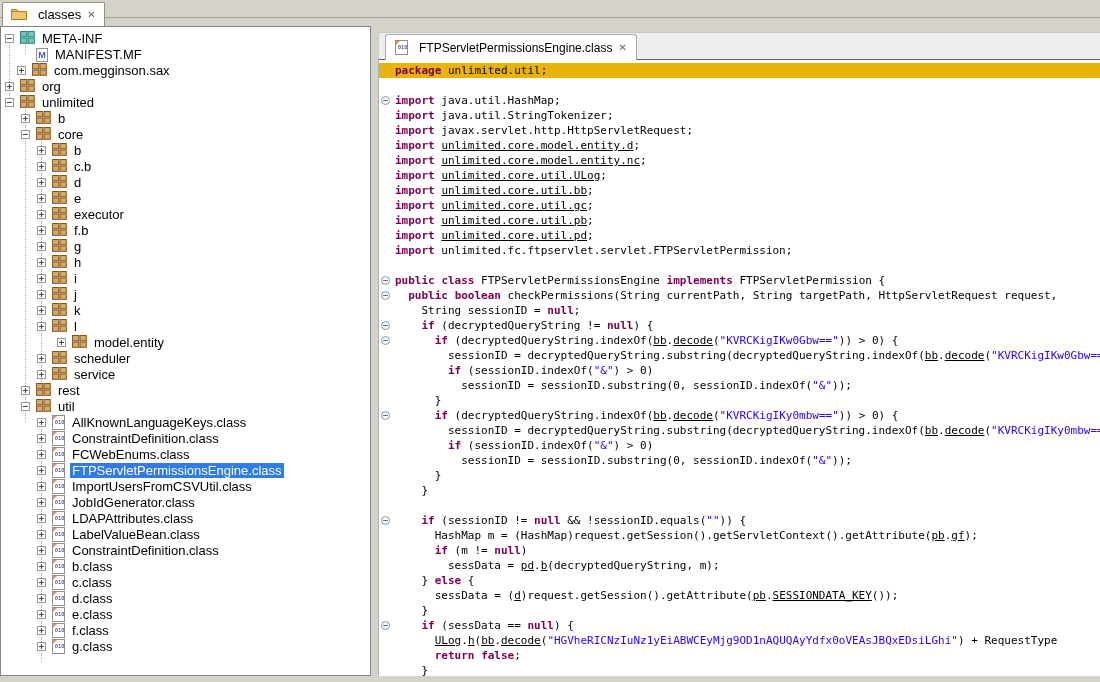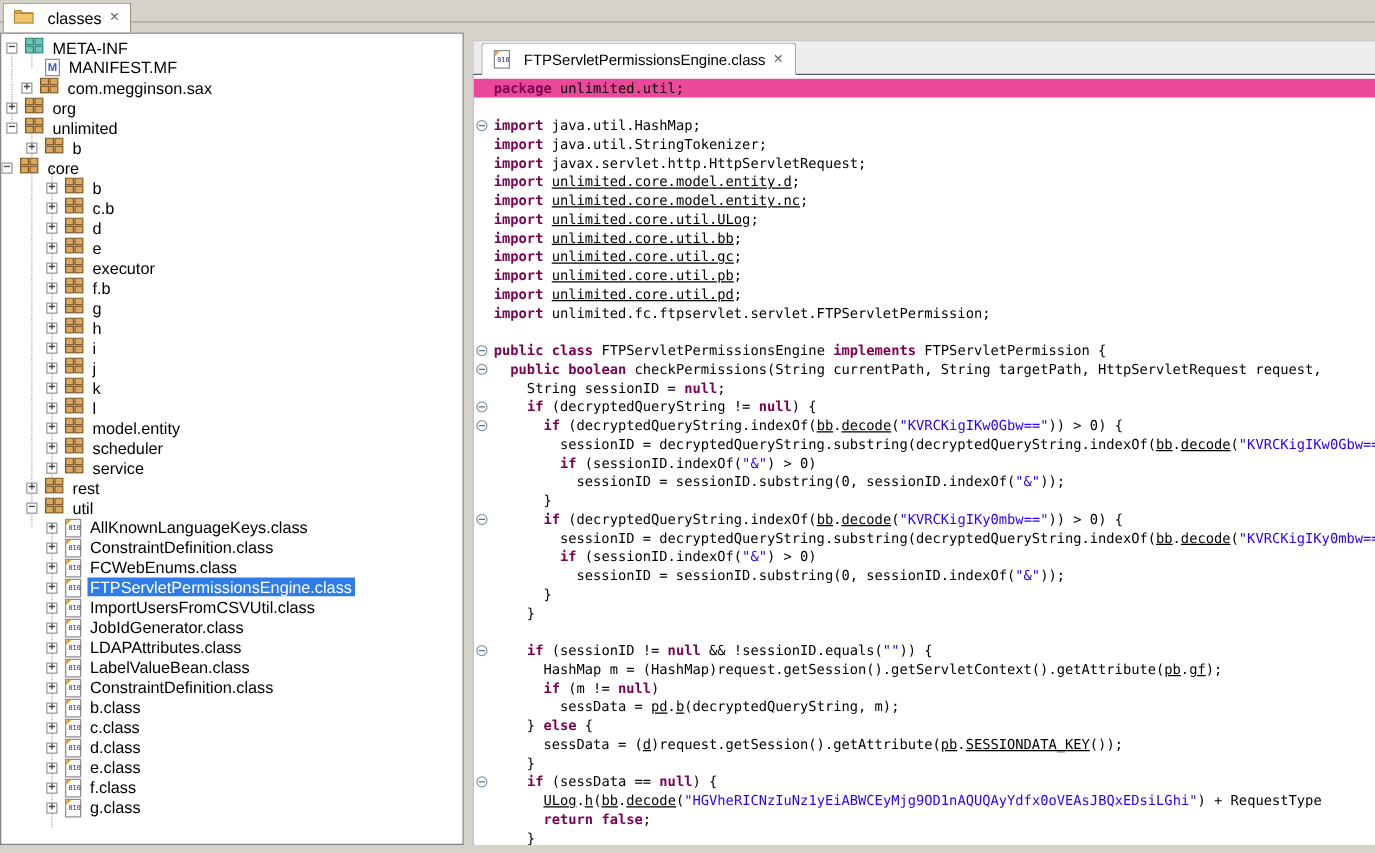--- a/index.html
+++ b/index.html
@@ -39,21 +39,21 @@
     border-top:1px solid #c8c8c8;border-left:1px solid #c8c8c8;
     border-bottom:2px solid #55616f;box-sizing:content-box;}
   .code-tab{position:absolute;left:6px;top:1px;height:25px;display:inline-flex;align-items:center;
     gap:6px;padding:0 9px;background:#fff;border:1px solid #ababab;border-bottom:none;
     border-radius:3px 3px 0 0;}
   .code-tab .lbl{font-size:12px;color:#000;}
   .editor{position:absolute;top:34px;left:0;right:0;bottom:0;background:#fff;
     border-left:1px solid #b0b0b0;overflow:hidden;padding-top:3px;}
   .cl{height:15px;line-height:15px;white-space:pre;
     font-family:"DejaVu Sans Mono",monospace;font-size:11px;color:#000;}
-  .cl.hl{background:#ec4899;}
+  .cl.hl{background:#eab308;}
   .gut{display:inline-block;width:16px;height:15px;vertical-align:top;}
   .fold{display:inline-block;width:9px;height:9px;box-sizing:border-box;border:1px solid #8097a8;
     border-radius:50%;background:#fff;position:relative;margin:3px 0 0 2px;}
   .fold::after{content:'';position:absolute;left:1px;right:1px;top:3px;border-top:1px solid #557089;}
   .k{color:#7b0052;font-weight:bold;}
   .s{color:#2a00ff;}
   .u{text-decoration:underline;}
   .bottom-strip{position:absolute;left:0;right:0;bottom:0;height:6px;background:#d5d2ca;}
 </style>
 </head>
@@ -102,21 +102,21 @@
           <rect x="8" y="0.5" width="6.3" height="5.3" fill="#D9A961" stroke="#7e5421"></rect>
           <rect x="0.5" y="7" width="6.3" height="5.3" fill="#D9A961" stroke="#7e5421"></rect>
           <rect x="8" y="7" width="6.3" height="5.3" fill="#D9A961" stroke="#7e5421"></rect>
         </svg></span><span class="tlabel">unlimited</span></div>
     <div class="trow" style="padding-left: 20px;"><span class="tg">+</span><span class="ticon"><svg width="15" height="13" viewBox="0 0 15 13">
           <rect x="0.5" y="0.5" width="6.3" height="5.3" fill="#D9A961" stroke="#7e5421"></rect>
           <rect x="8" y="0.5" width="6.3" height="5.3" fill="#D9A961" stroke="#7e5421"></rect>
           <rect x="0.5" y="7" width="6.3" height="5.3" fill="#D9A961" stroke="#7e5421"></rect>
           <rect x="8" y="7" width="6.3" height="5.3" fill="#D9A961" stroke="#7e5421"></rect>
         </svg></span><span class="tlabel">b</span></div>
-    <div class="trow" style=""><span class="tg">−</span><span class="ticon"><svg width="15" height="13" viewBox="0 0 15 13">
+    <div class="trow" style="padding-left: 20px;"><span class="tg">−</span><span class="ticon"><svg width="15" height="13" viewBox="0 0 15 13">
           <rect x="0.5" y="0.5" width="6.3" height="5.3" fill="#D9A961" stroke="#7e5421"></rect>
           <rect x="8" y="0.5" width="6.3" height="5.3" fill="#D9A961" stroke="#7e5421"></rect>
           <rect x="0.5" y="7" width="6.3" height="5.3" fill="#D9A961" stroke="#7e5421"></rect>
           <rect x="8" y="7" width="6.3" height="5.3" fill="#D9A961" stroke="#7e5421"></rect>
         </svg></span><span class="tlabel">core</span></div>
     <div class="trow" style="padding-left: 36px;"><span class="tg">+</span><span class="ticon"><svg width="15" height="13" viewBox="0 0 15 13">
           <rect x="0.5" y="0.5" width="6.3" height="5.3" fill="#D9A961" stroke="#7e5421"></rect>
           <rect x="8" y="0.5" width="6.3" height="5.3" fill="#D9A961" stroke="#7e5421"></rect>
           <rect x="0.5" y="7" width="6.3" height="5.3" fill="#D9A961" stroke="#7e5421"></rect>
           <rect x="8" y="7" width="6.3" height="5.3" fill="#D9A961" stroke="#7e5421"></rect>
@@ -180,21 +180,21 @@
           <rect x="8" y="0.5" width="6.3" height="5.3" fill="#D9A961" stroke="#7e5421"></rect>
           <rect x="0.5" y="7" width="6.3" height="5.3" fill="#D9A961" stroke="#7e5421"></rect>
           <rect x="8" y="7" width="6.3" height="5.3" fill="#D9A961" stroke="#7e5421"></rect>
         </svg></span><span class="tlabel">k</span></div>
     <div class="trow" style="padding-left: 36px;"><span class="tg">+</span><span class="ticon"><svg width="15" height="13" viewBox="0 0 15 13">
           <rect x="0.5" y="0.5" width="6.3" height="5.3" fill="#D9A961" stroke="#7e5421"></rect>
           <rect x="8" y="0.5" width="6.3" height="5.3" fill="#D9A961" stroke="#7e5421"></rect>
           <rect x="0.5" y="7" width="6.3" height="5.3" fill="#D9A961" stroke="#7e5421"></rect>
           <rect x="8" y="7" width="6.3" height="5.3" fill="#D9A961" stroke="#7e5421"></rect>
         </svg></span><span class="tlabel">l</span></div>
-    <div class="trow" style="padding-left: 36px;"><span class="tg">+</span><span class="ticon"><svg width="15" height="13" viewBox="0 0 15 13">
+    <div class="trow" style="padding-left: 56px;"><span class="tg">+</span><span class="ticon"><svg width="15" height="13" viewBox="0 0 15 13">
           <rect x="0.5" y="0.5" width="6.3" height="5.3" fill="#D9A961" stroke="#7e5421"></rect>
           <rect x="8" y="0.5" width="6.3" height="5.3" fill="#D9A961" stroke="#7e5421"></rect>
           <rect x="0.5" y="7" width="6.3" height="5.3" fill="#D9A961" stroke="#7e5421"></rect>
           <rect x="8" y="7" width="6.3" height="5.3" fill="#D9A961" stroke="#7e5421"></rect>
         </svg></span><span class="tlabel">model.entity</span></div>
     <div class="trow" style="padding-left: 36px;"><span class="tg">+</span><span class="ticon"><svg width="15" height="13" viewBox="0 0 15 13">
           <rect x="0.5" y="0.5" width="6.3" height="5.3" fill="#D9A961" stroke="#7e5421"></rect>
           <rect x="8" y="0.5" width="6.3" height="5.3" fill="#D9A961" stroke="#7e5421"></rect>
           <rect x="0.5" y="7" width="6.3" height="5.3" fill="#D9A961" stroke="#7e5421"></rect>
           <rect x="8" y="7" width="6.3" height="5.3" fill="#D9A961" stroke="#7e5421"></rect>

